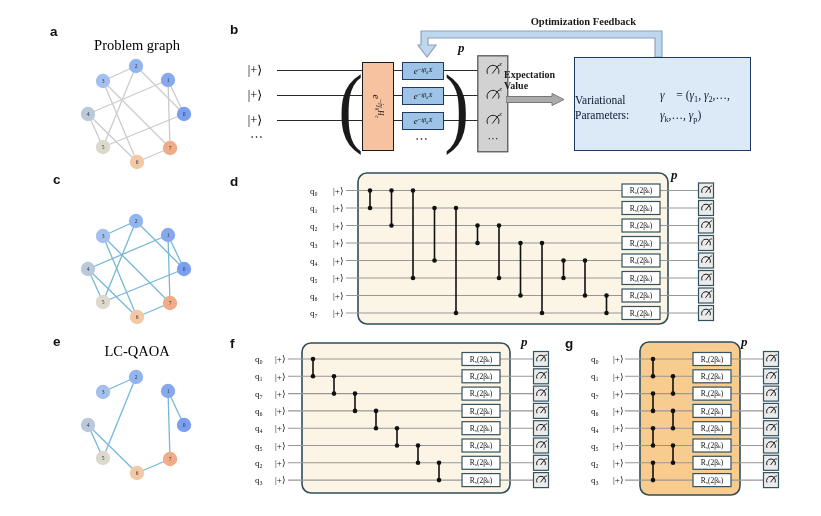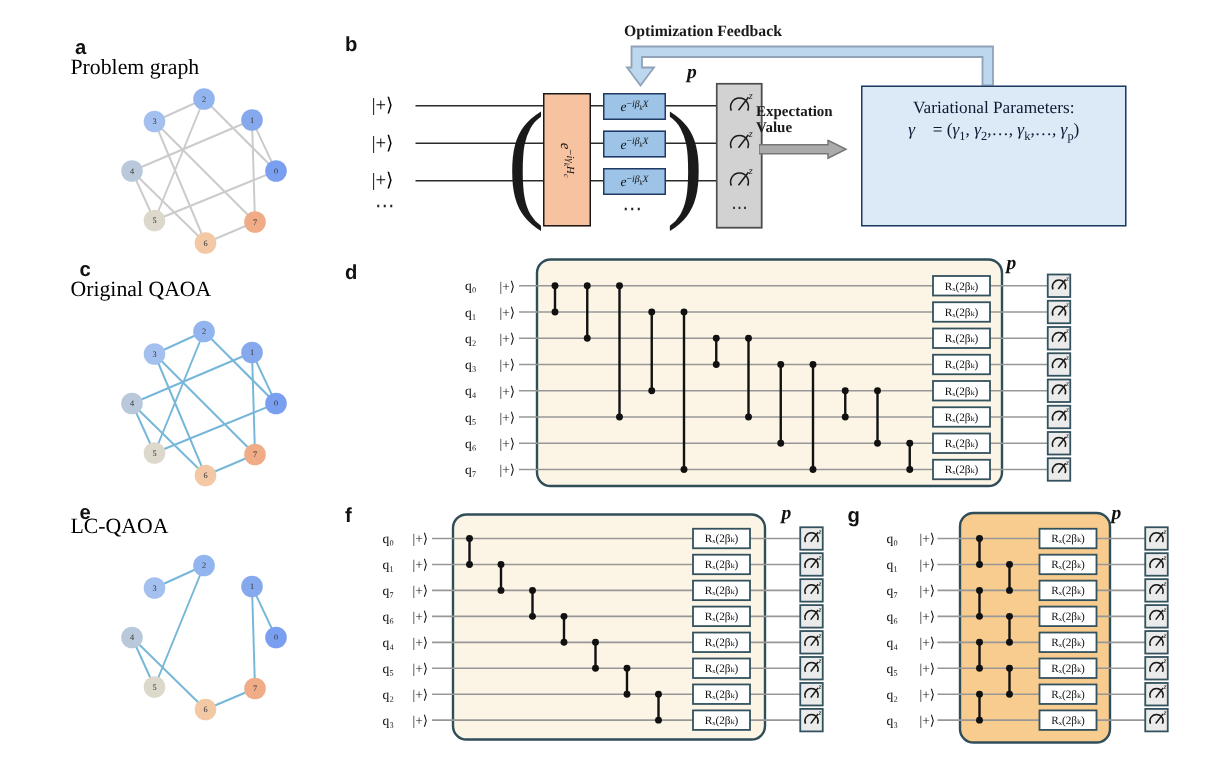--- a/index.html
+++ b/index.html
@@ -1,36 +1,36 @@
 <!DOCTYPE html>
 <html><head>
 <meta charset="utf-8">
 <style>
   html,body{margin:0;padding:0;background:#fff;}
   .canvas{position:relative;width:821px;height:516px;background:#ffffff;overflow:hidden;
           font-family:"Liberation Serif","DejaVu Serif",serif;color:#111;}
   .abs{position:absolute;}
   .panel-letter{font-family:"Liberation Sans","DejaVu Sans",sans-serif;font-weight:700;
                 font-size:13.5px;color:#111;}
-  .graph-title{width:180px;text-align:left;font-size:14.5px;color:#000;}
+  .graph-title{width:180px;text-align:center;font-size:14.5px;color:#000;}
   .wire-b{height:1.4px;background:#2b2b2b;}
   .state-label{width:30px;text-align:center;font-size:12.5px;color:#000;}
   .dots{font-size:13px;color:#222;letter-spacing:1px;text-align:center;}
   .paren{font-size:88px;font-weight:400;color:#1a1a1a;line-height:113px;
          transform:scaleX(0.85);transform-origin:center;}
   .cost-box{width:30px;height:87px;background:#f6c2a0;border:1.2px solid #1a1a1a;
             display:flex;align-items:center;justify-content:center;}
   .cost-box .rot{transform:rotate(90deg);white-space:nowrap;font-size:10px;}
   .mixer-box{width:40px;height:16px;background:#9dc3e6;border:1.2px solid #1f3864;
              display:flex;align-items:center;justify-content:center;font-size:9px;}
   .p-sup{font-style:italic;font-weight:700;font-size:13px;}
-  .feedback-label{width:220px;text-align:left;font-size:10.5px;font-weight:600;color:#1a1a1a;}
+  .feedback-label{width:220px;text-align:right;font-size:10.5px;font-weight:600;color:#1a1a1a;}
   .expect-label{width:66px;font-size:10px;font-weight:600;line-height:11px;color:#1a1a1a;}
   .params-box{width:177px;height:94px;background:#dce9f7;border:1.8px solid #1c3a5e;
-              box-sizing:border-box;display:flex;flex-direction:column;align-items:center;
+              box-sizing:border-box;display:flex;flex-direction:row;align-items:center;
               padding-top:7px;font-size:11.5px;color:#0d1a33;}
   .params-box .pline{line-height:15px;}
   .params-box .pline4{margin-top:10px;}
   sup{font-size:0.72em;}
   sub{font-size:0.72em;}
   svg text{font-family:"Liberation Serif","DejaVu Serif",serif;}
 </style>
 </head>
 <body>
 
@@ -38,21 +38,20 @@
 
   <div class="abs panel-letter" style="left:50px;top:24px;">a</div>
   <div class="abs panel-letter" style="left:230px;top:22px;">b</div>
   <div class="abs panel-letter" style="left:53px;top:172px;">c</div>
   <div class="abs panel-letter" style="left:230px;top:174px;">d</div>
   <div class="abs panel-letter" style="left:53px;top:334px;">e</div>
   <div class="abs panel-letter" style="left:230px;top:336px;">f</div>
   <div class="abs panel-letter" style="left:565px;top:336px;">g</div>
 
   <div class="abs graph-title" style="left:47px;top:37px;">Problem graph</div>
-  <div class="abs graph-title" style="left:47px;top:185px;">Original QAOA</div>
   <div class="abs graph-title" style="left:47px;top:343px;">LC-QAOA</div>
 
   <svg class="abs" style="left:70px;top:50px;" width="135" height="125">
       <line x1="114" y1="64" x2="98" y2="30" stroke="#cbcbcb" stroke-width="1.3"></line>
       <line x1="114" y1="64" x2="66" y2="16" stroke="#cbcbcb" stroke-width="1.3"></line>
       <line x1="114" y1="64" x2="33" y2="97" stroke="#cbcbcb" stroke-width="1.3"></line>
       <line x1="98" y1="30" x2="18" y2="64" stroke="#cbcbcb" stroke-width="1.3"></line>
       <line x1="98" y1="30" x2="100" y2="98" stroke="#cbcbcb" stroke-width="1.3"></line>
       <line x1="66" y1="16" x2="33" y2="31" stroke="#cbcbcb" stroke-width="1.3"></line>
       <line x1="66" y1="16" x2="33" y2="97" stroke="#cbcbcb" stroke-width="1.3"></line>

